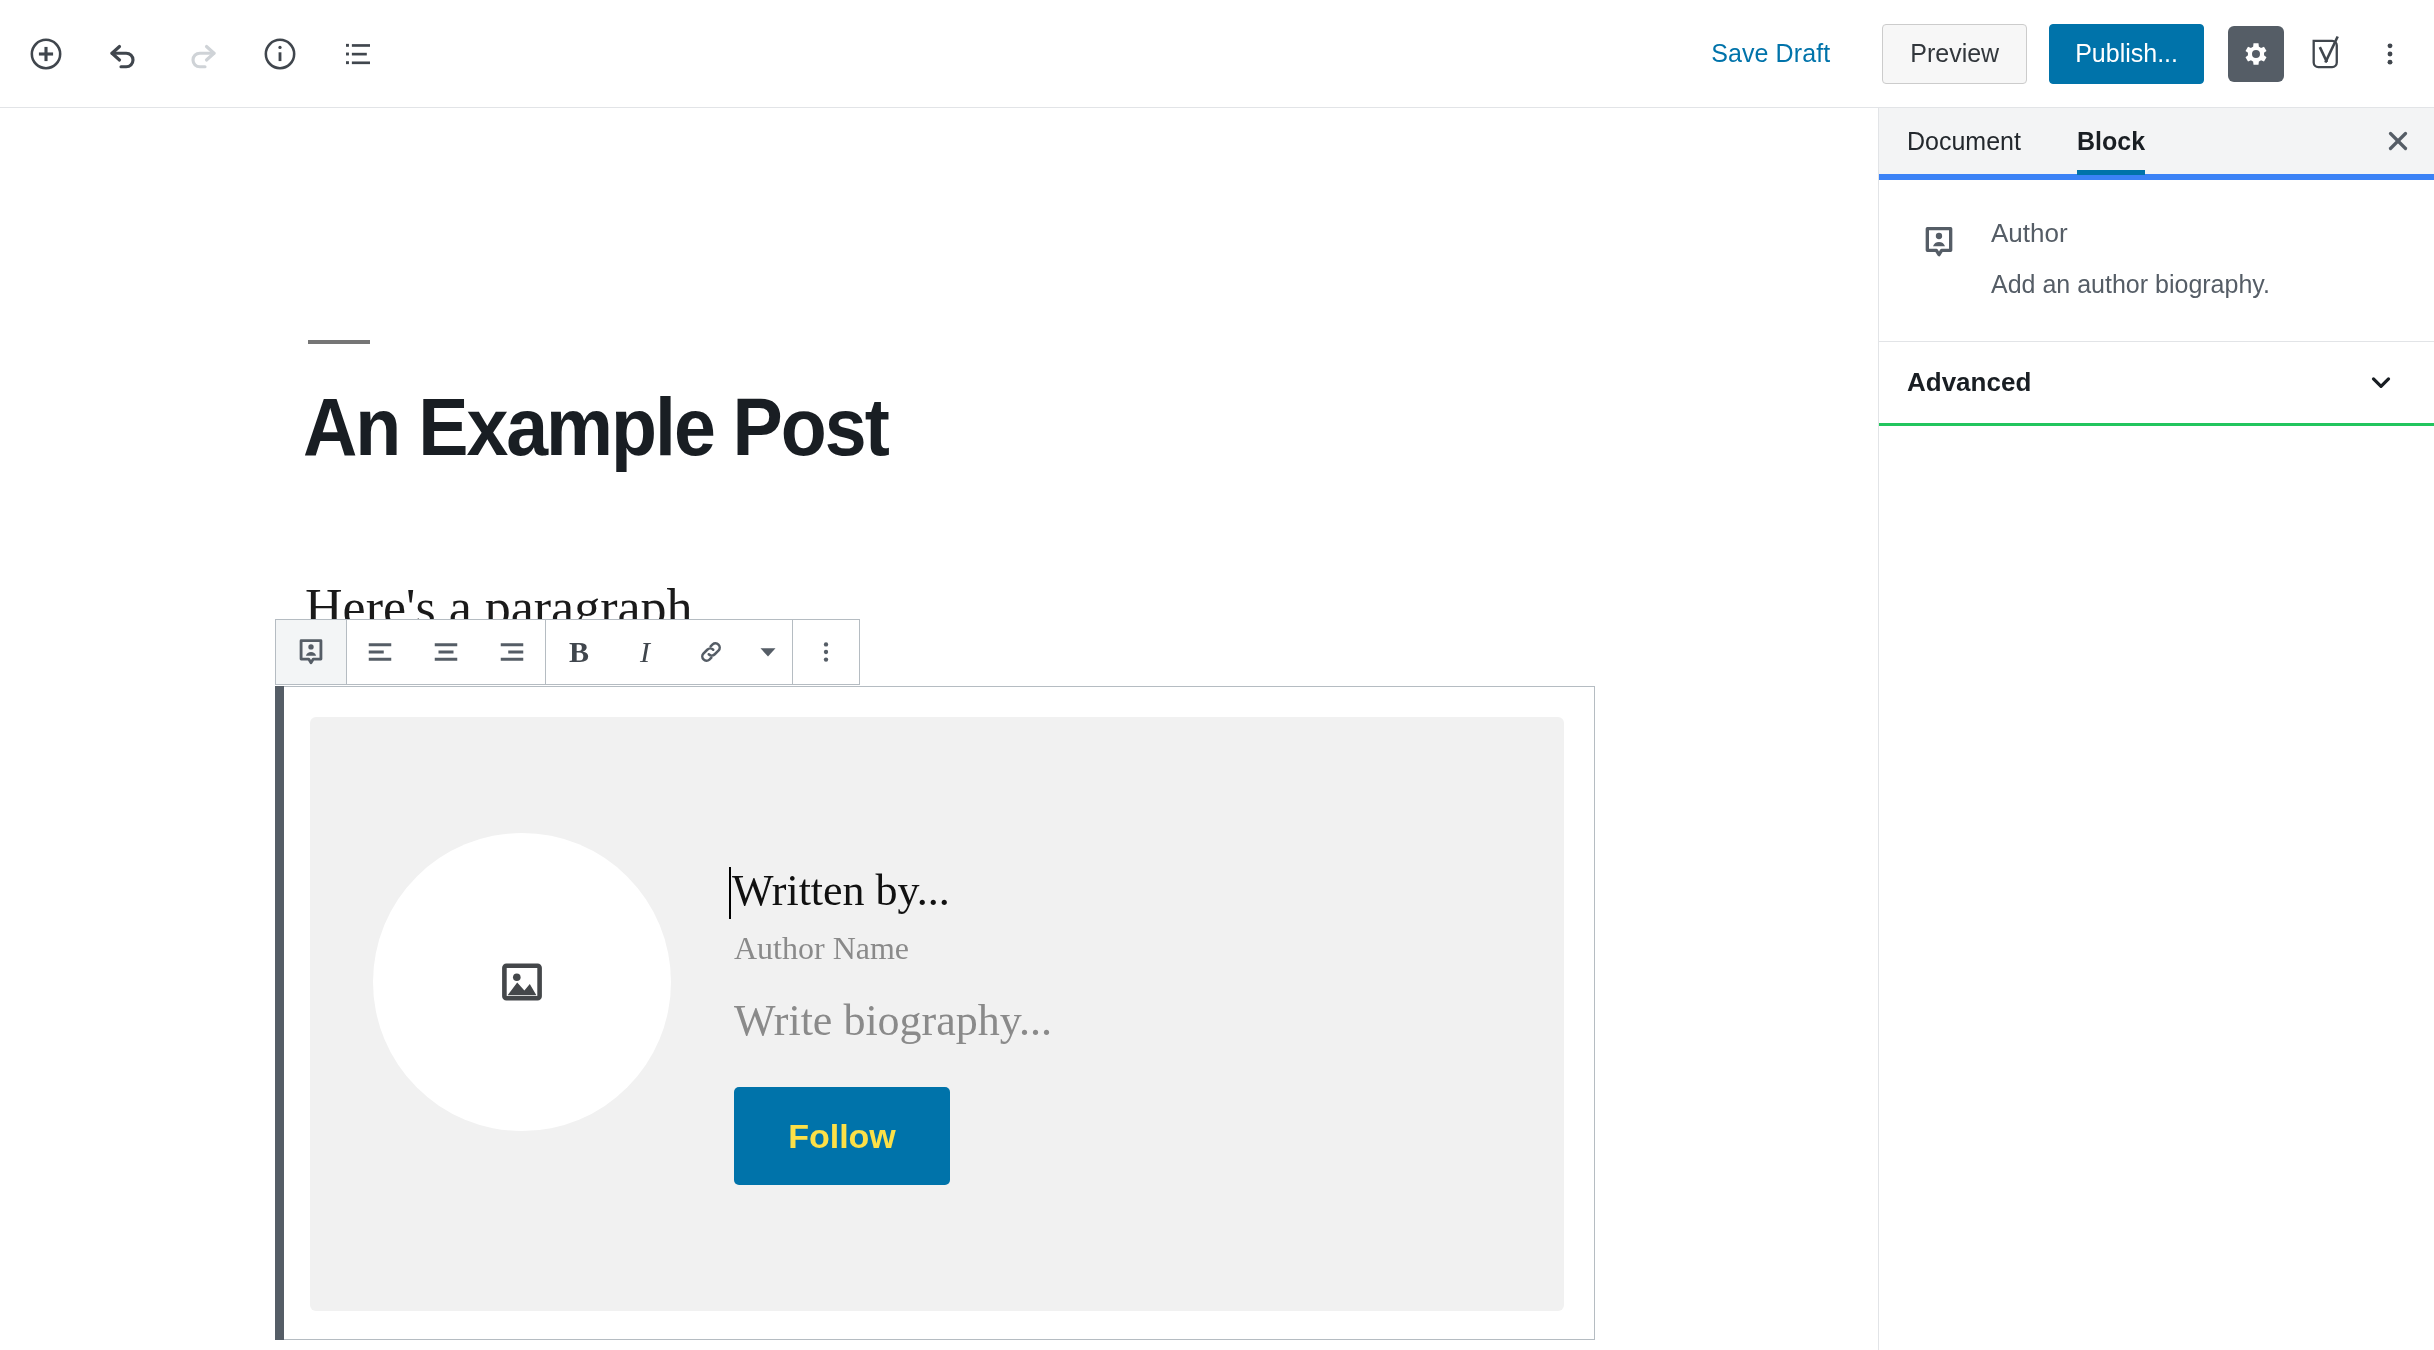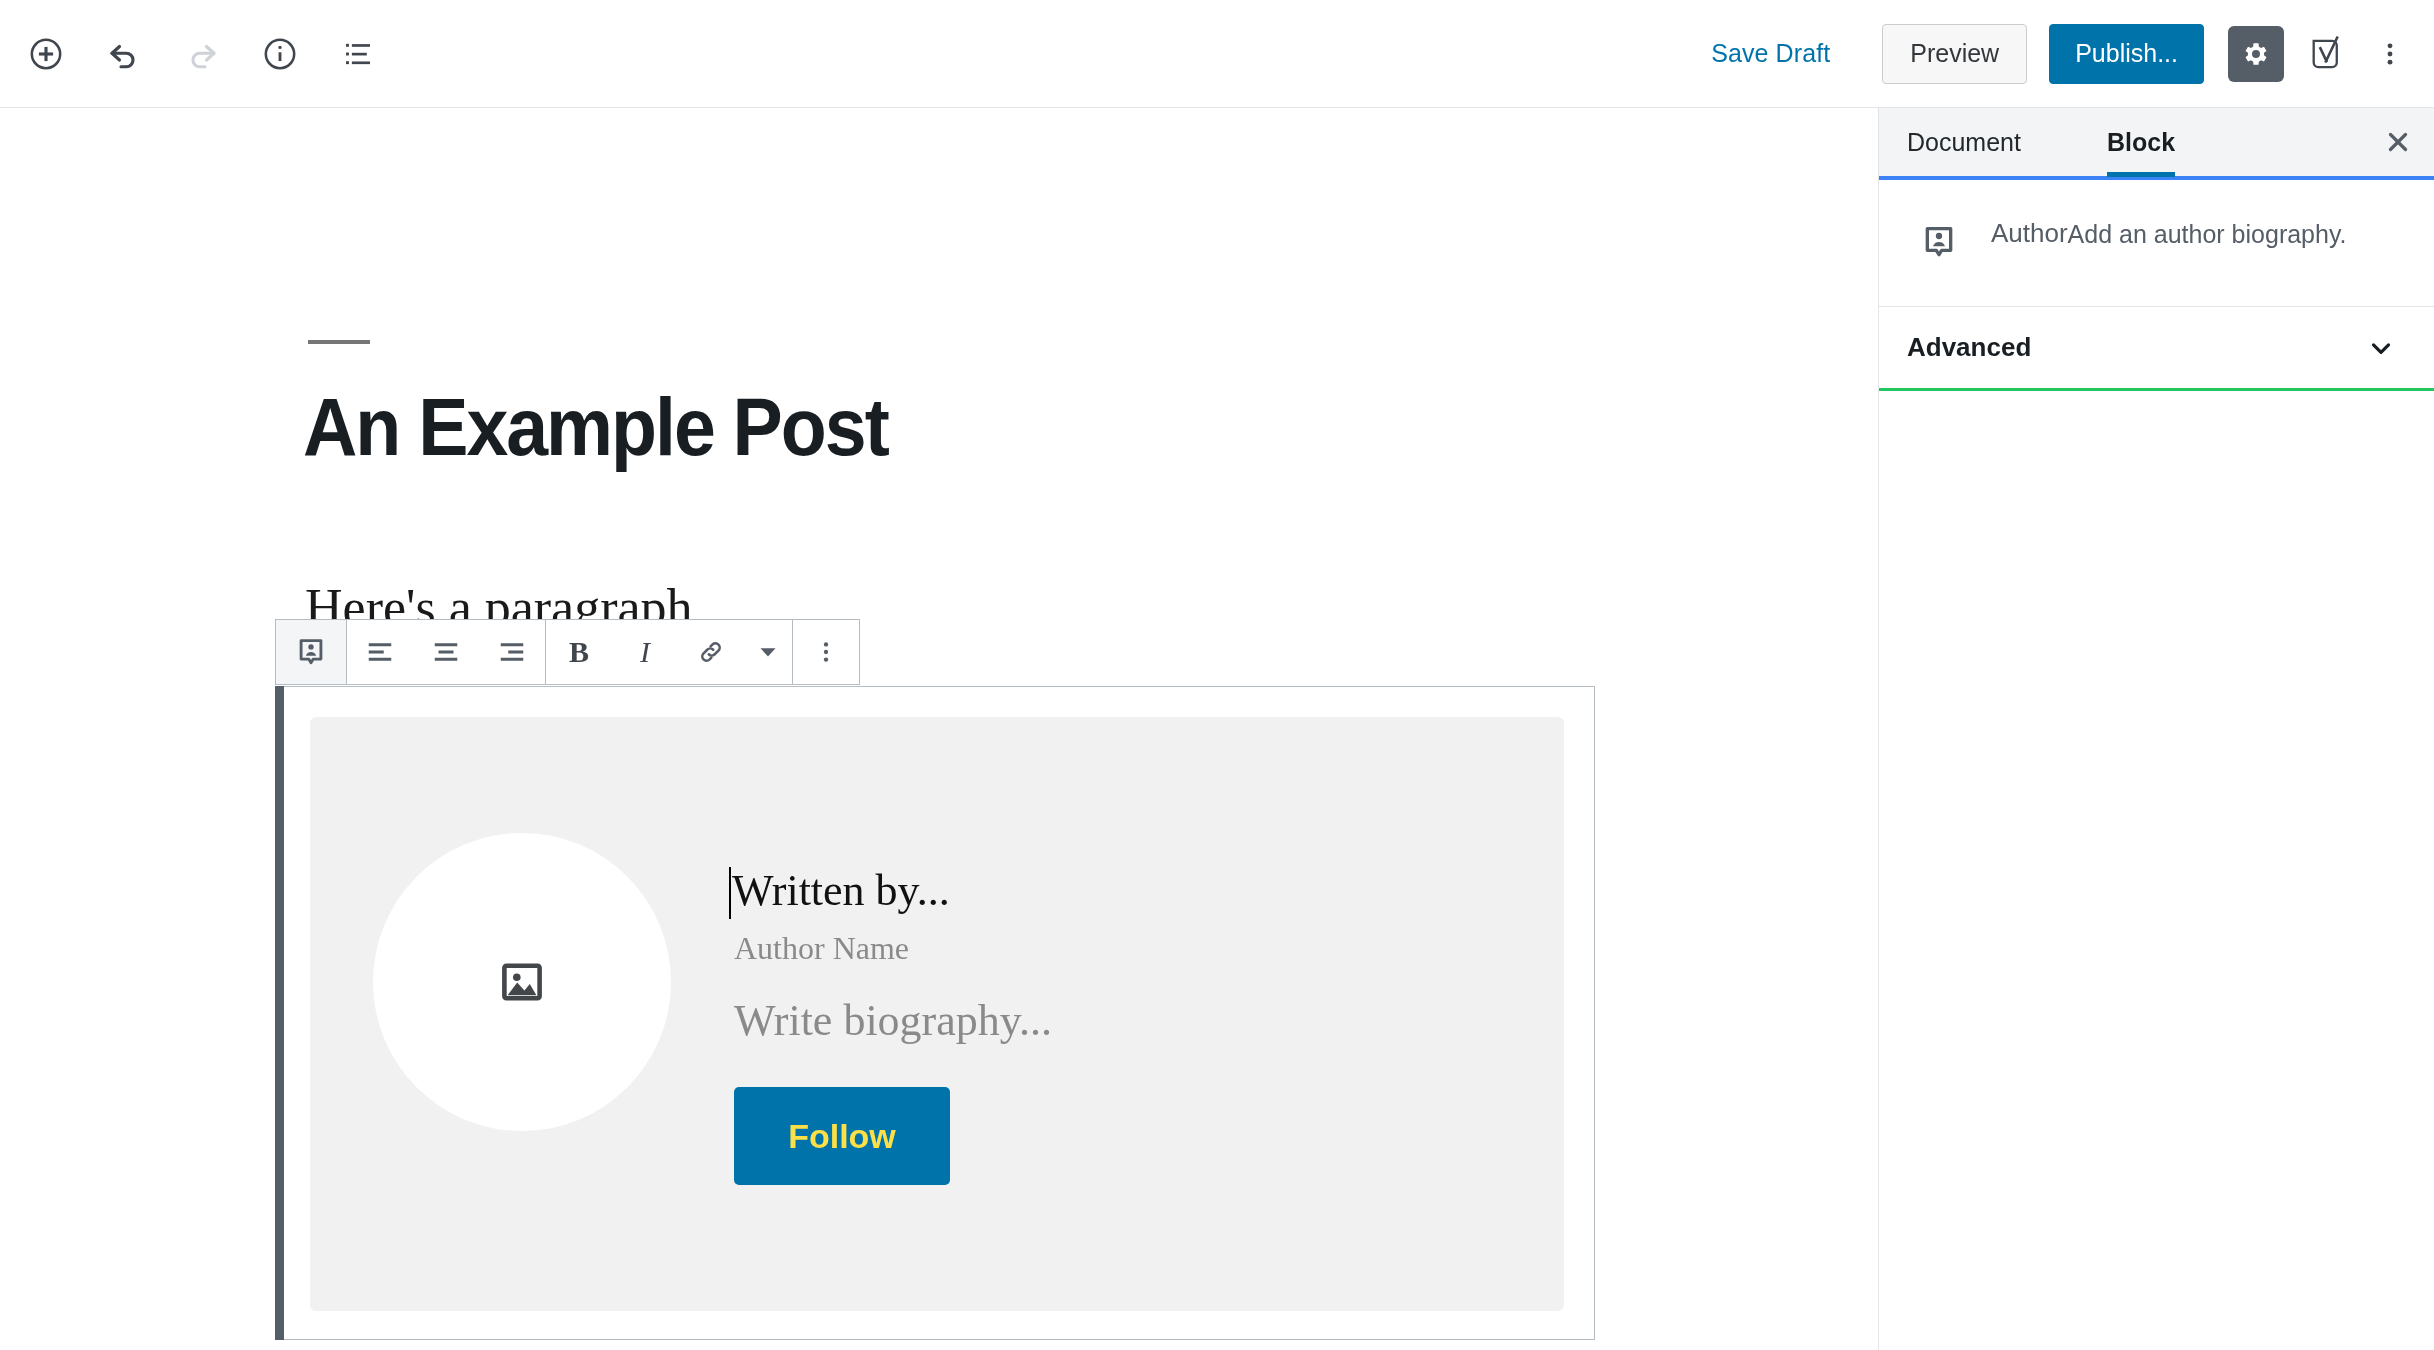--- a/index.html
+++ b/index.html
@@ -131,25 +131,24 @@
     right: 0;
     width: 556px;
     height: 1242px;
     background: #ffffff;
     border-left: 1px solid #e2e4e7;
   }
 
   .sidebar-tabs {
     height: 72px;
     background: #f3f4f5;
-    border-bottom: 4px solid #3b82f6;
+    border-bottom: 6px solid #3b82f6;
     display: flex;
     align-items: stretch;
     position: relative;
-    gap: 30px;
   }
 
   .sidebar-tab {
     display: flex; align-items: center;
     padding: 0 28px;
     font-size: 25px;
     color: #23282d;
     background: none; border: none;
     cursor: pointer;
     font-family: "Liberation Sans", sans-serif;
@@ -181,21 +180,21 @@
     padding: 38px 40px 40px 40px;
     display: flex;
     gap: 32px;
     border-bottom: 1px solid #e2e4e7;
   }
   .block-card-icon {
     color: #555d66;
     flex: 0 0 auto;
     padding-top: 4px;
   }
-  .block-card-text { display: flex; flex-direction: row; gap: 0; }
+  .block-card-text { display: flex; flex-direction: column; gap: 19px; }
   .block-card-title {
     font-size: 26px;
     color: #555d66;
     line-height: 1.2;
   }
   .block-card-desc {
     font-size: 25px;
     color: #555d66;
     line-height: 1.3;
   }

